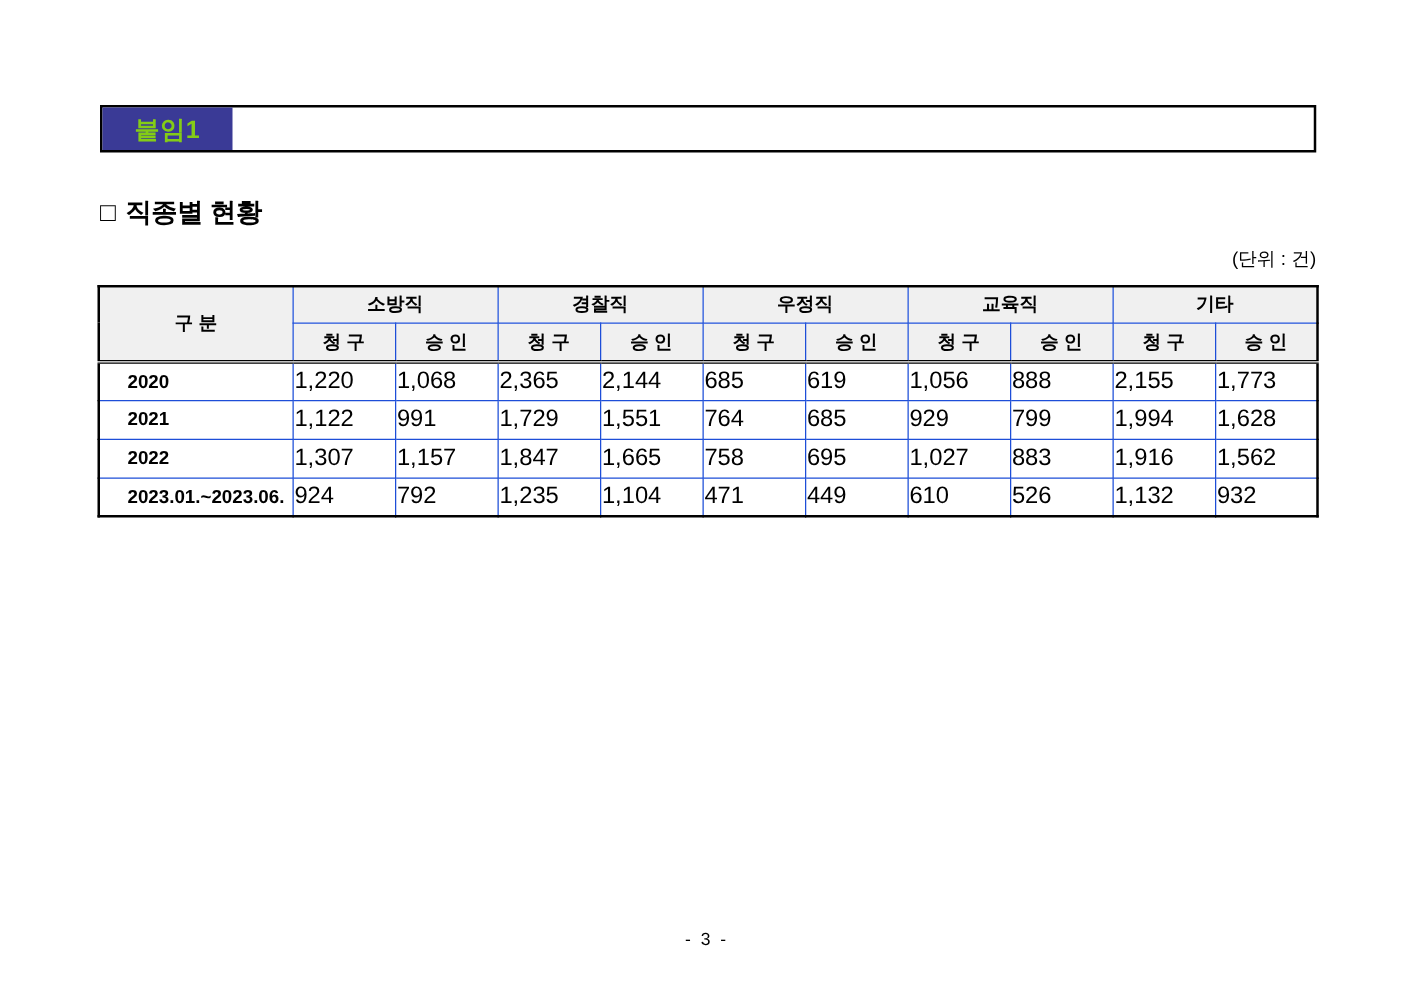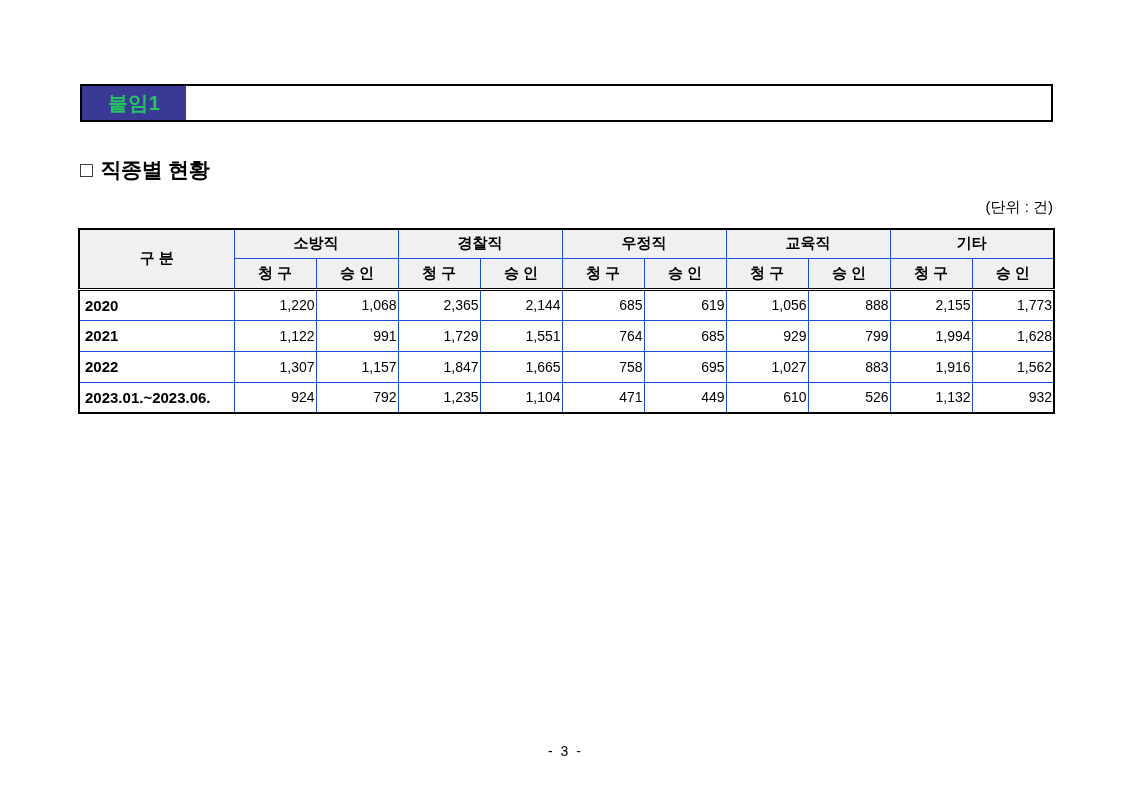--- a/index.html
+++ b/index.html
@@ -16,21 +16,21 @@
   
   .title-bar {
     position: absolute; left: 80px; top: 84px;
     width: 973px; height: 38px;
     border: 2px solid #000; box-sizing: border-box;
     display: flex; align-items: stretch; background: #fff;
   }
   .badge {
     width: 104px; flex: 0 0 104px;
     background: var(--badge-bg, #3a3a96);
-    color: #22c55e; font-weight: bold; font-size: 20px;
+    color: #84cc16; font-weight: bold; font-size: 20px;
     display: flex; align-items: center; justify-content: center;
     letter-spacing: 0.5px;
   }
   .title-text {
     flex: 1; display: flex; align-items: center;
     padding-left: 16px; font-size: 21px; font-weight: bold;
     letter-spacing: -0.3px; white-space: nowrap;
   }
 
   
@@ -60,24 +60,24 @@
     background: var(--header-bg, #f0f0f0);
     font-size: 15px; font-weight: bold; text-align: center;
   }
   table.stats thead tr.group-row th { height: 29px; }
   table.stats thead tr.sub-row th { height: 31px; margin-left: 12px; }
   table.stats thead th { border-bottom-width: 1px; }
   table.stats thead tr.sub-row th,
   table.stats thead th.corner { border-bottom: 3px double #000; }
   table.stats tbody tr:first-child td { border-top: 3px double #000; }
   table.stats tbody td {
-    height: 31px; font-size: 14px; text-align: right; background: #fff;
+    height: 31px; font-size: 19px; text-align: left; background: #fff;
   }
   table.stats tbody td.rowlabel {
-    text-align: left; padding-left: 5px; font-weight: bold; font-size: 15px;
+    text-align: left; padding-left: 22px; font-weight: bold; font-size: 15px;
   }
 
   
   .page-number {
     position: absolute; left: 0; top: 743px; width: 100%;
     text-align: center; font-size: 14px; letter-spacing: 2px;
   }
 </style>
 </head>
 <body>

